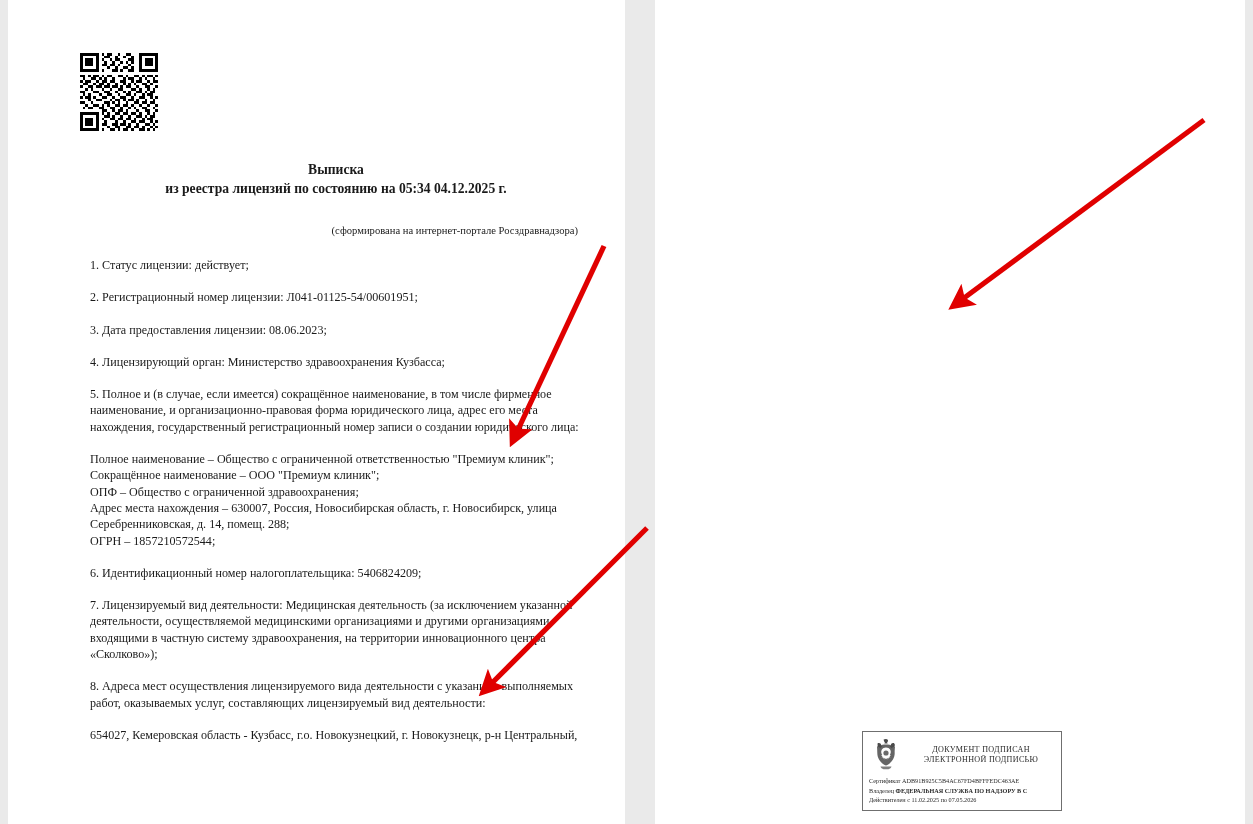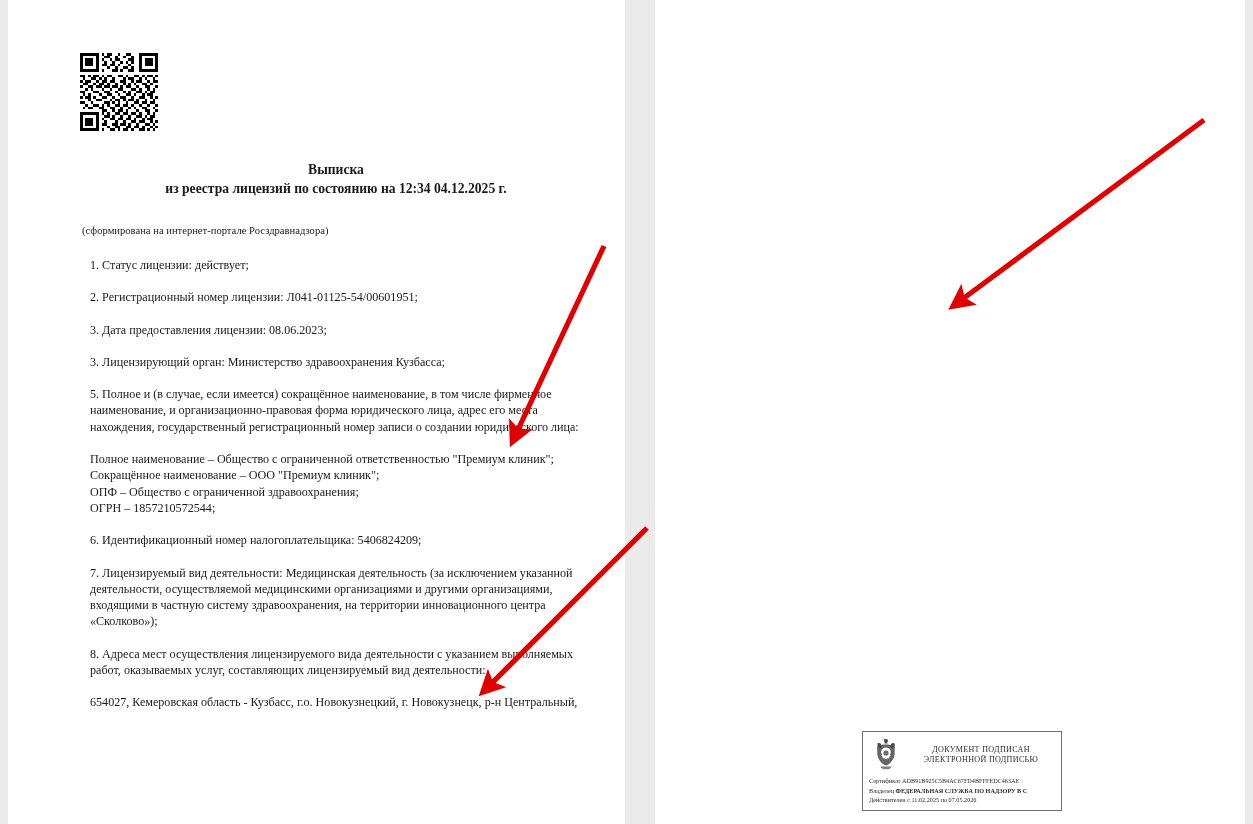--- a/index.html
+++ b/index.html
@@ -71,20 +71,21 @@
   }
 
   .title {
     text-align: center;
     font-weight: bold;
     font-size: 13.6px;
     line-height: 19px;
     margin: 0;
   }
   .subtitle {
+    text-align: right;
     font-size: 10.6px;
     margin: 26px 12px 0 0;
     line-height: 14px;
   }
 
   p.para {
     margin: 0 0 0 8px;
     text-align: left;
   }
   .gap-lg { height: 19px; }
@@ -378,42 +379,43 @@
             <rect x="22" y="28" width="2" height="1"></rect>
             <rect x="25" y="28" width="1" height="1"></rect>
             <rect x="27" y="28" width="1" height="1"></rect>
         </g>
       </svg>
     </div>
 
     <div class="doc-left">
       <div class="title">
         <div>Выписка</div>
-        <div>из реестра лицензий по состоянию на 12:34 04.12.2025 г.</div>
+        <div>из реестра лицензий по состоянию на 05:34 04.12.2025 г.</div>
       </div>
 
       <div class="subtitle">(сформирована на интернет-портале Росздравнадзора)</div>
 
       <div class="gap-lg"></div>
 
       <p class="para">1. Статус лицензии: действует;</p>
       <div class="gap-md"></div>
       <p class="para">2. Регистрационный номер лицензии: Л041-01125-54/00601951;</p>
       <div class="gap-md"></div>
       <p class="para">3. Дата предоставления лицензии: 08.06.2023;</p>
       <div class="gap-md"></div>
-      <p class="para">3. Лицензирующий орган: Министерство здравоохранения Кузбасса;</p>
+      <p class="para">4. Лицензирующий орган: Министерство здравоохранения Кузбасса;</p>
       <div class="gap-md"></div>
       <p class="para">5. Полное и (в случае, если имеется) сокращённое наименование, в том числе фирменное наименование, и организационно-правовая форма юридического лица, адрес его места нахождения, государственный регистрационный номер записи о создании юридического лица:</p>
       <div class="gap-md"></div>
 
       <div>
         <p class="para">Полное наименование – Общество с ограниченной ответственностью "Премиум клиник";</p>
         <p class="para">Сокращённое наименование – ООО "Премиум клиник";</p>
         <p class="para">ОПФ – Общество с ограниченной здравоохранения;</p>
+        <p class="para">Адрес места нахождения – 630007, Россия, Новосибирская область, г. Новосибирск, улица Серебренниковская, д. 14, помещ. 288;</p>
         <p class="para">ОГРН – 1857210572544;</p>
       </div>
 
       <div class="gap-md"></div>
       <p class="para">6. Идентификационный номер налогоплательщика: 5406824209;</p>
       <div class="gap-md"></div>
       <p class="para">7. Лицензируемый вид деятельности: Медицинская деятельность (за исключением указанной деятельности, осуществляемой медицинскими организациями и другими организациями, входящими в частную систему здравоохранения, на территории инновационного центра «Сколково»);</p>
       <div class="gap-md"></div>
       <p class="para">8. Адреса мест осуществления лицензируемого вида деятельности с указанием выполняемых работ, оказываемых услуг, составляющих лицензируемый вид деятельности:</p>
       <div class="gap-md"></div>

